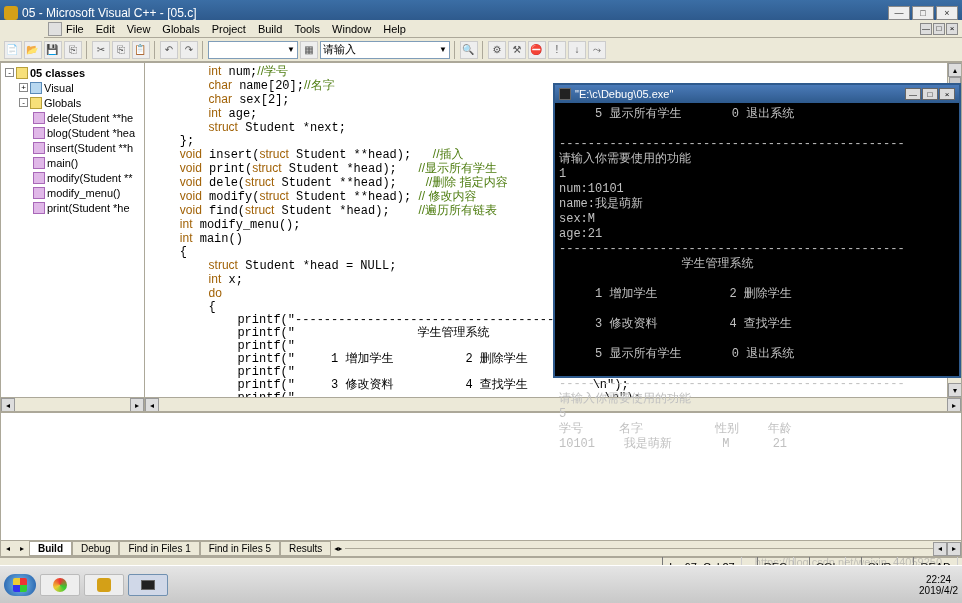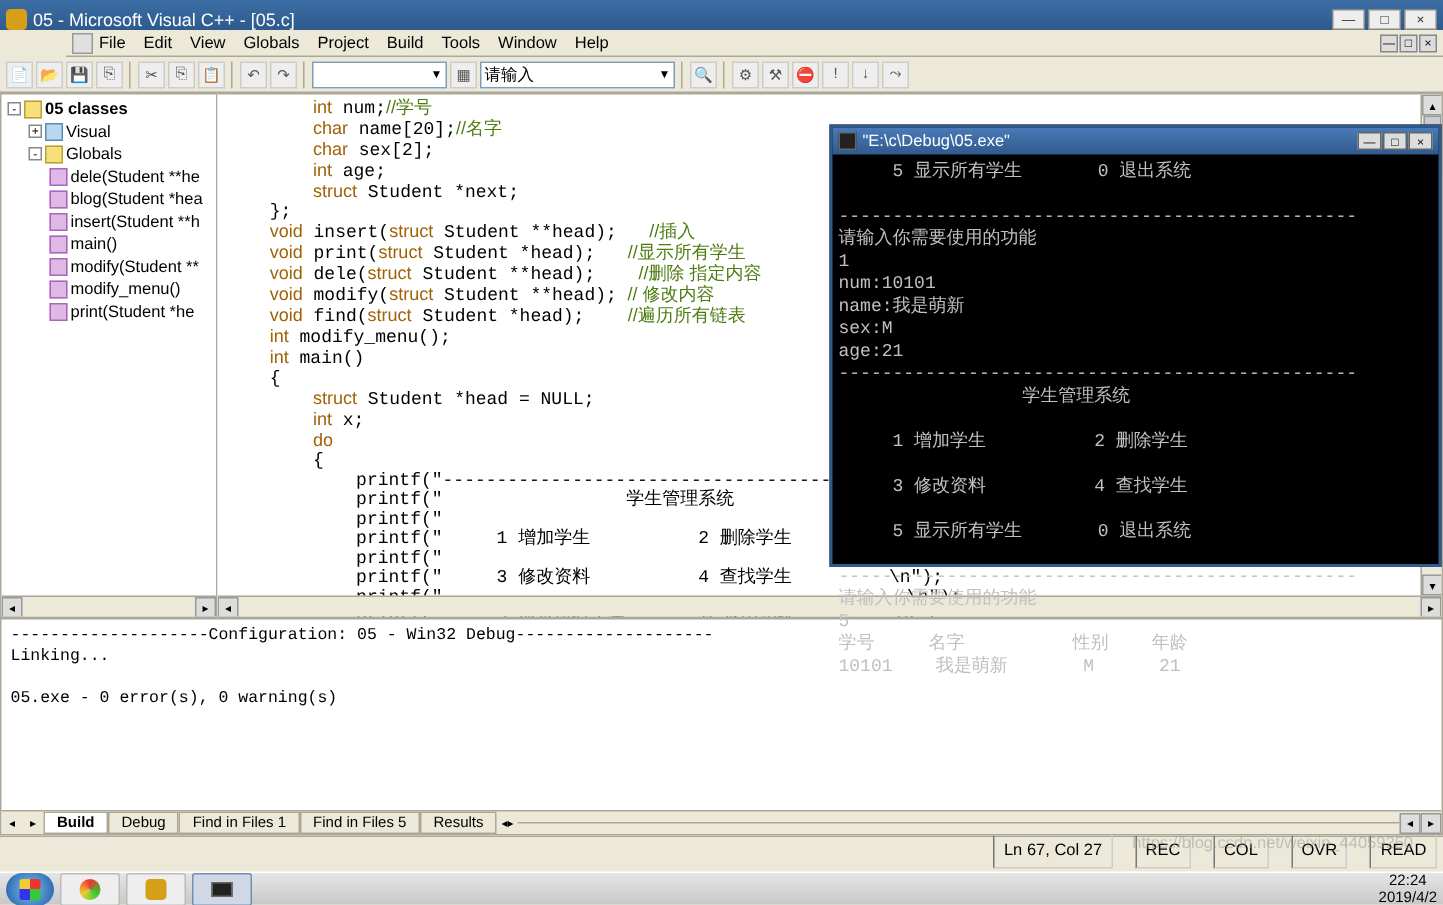--- a/index.html
+++ b/index.html
@@ -49,21 +49,21 @@
 .console-body { color:#c0c0c0; font-family:"SimSun","Courier New",monospace; font-size:12px; line-height:15px; padding:4px; white-space:pre; overflow:hidden; }
 .output { height:145px; background:#fff; border:1px solid #aca899; position:relative; }
 .output pre { font-family:"Courier New",monospace; font-size:11px; padding:4px 6px; line-height:14px; }
 .output-tabs { position:absolute; bottom:0; left:0; right:0; height:16px; background:#ece9d8; display:flex; align-items:center; border-top:1px solid #aca899; }
 .output-tabs .otab { padding:1px 8px; border:1px solid #aca899; font-size:10px; background:#ece9d8; }
 .output-tabs .otab.first { font-weight:bold; background:#fff; }
 .output-tabs .navbtn { width:14px; height:14px; font-size:8px; display:flex; align-items:center; justify-content:center; }
 .statusbar { height:18px; background:#ece9d8; border-top:1px solid #aca899; display:flex; align-items:center; padding:0 4px; font-size:11px; }
 .statusbar .cell { border:1px inset #ccc; padding:11px 6px; height:16px; display:flex; align-items:center; margin-left:15px; }
 .statusbar .grow { flex:1; }
-.taskbar { position:absolute; bottom:0; left:0; right:0; height:22px; background:linear-gradient(to bottom,#e5e5e5,#c8c8c8); border-top:1px solid #fff; display:flex; align-items:center; padding:0 4px; gap:4px; }
+.taskbar { position:absolute; bottom:0; left:0; right:0; height:38px; background:linear-gradient(to bottom,#e5e5e5,#c8c8c8); border-top:1px solid #fff; display:flex; align-items:center; padding:0 4px; gap:4px; }
 .start-orb { width:32px; height:22px; border-radius:11px; background:radial-gradient(circle,#7ec0ee,#1e5aa8); display:flex; align-items:center; justify-content:center; }
 .start-orb div { width:14px; height:14px; background:conic-gradient(#e33 0 90deg,#3c3 90deg 180deg,#33e 180deg 270deg,#ec3 270deg 360deg); border-radius:2px; }
 .task-btn { width:40px; height:22px; background:#eee; border:1px solid #bbb; border-radius:2px; display:flex; align-items:center; justify-content:center; }
 .task-btn.active { background:#d0d8e8; border-color:#7090b0; }
 .watermark { position:absolute; right:20px; bottom:35px; color:rgba(150,150,150,0.5); font-size:11px; }
 .sidebar-scroll { height:14px; background:#ece9d8; border-top:1px solid #aca899; display:flex; }
 </style>
 </head>
 <body>
 
@@ -222,24 +222,20 @@
     </div>
     <div class="scrollbar-h">
       <div class="sb-btn">◂</div>
         <div style="flex:1"></div>
         <div class="sb-btn">▸</div>
     </div>
   </div>
 </div>
 
 <div class="output">
-  <pre id="output-text">--------------------Configuration: 05 - Win32 Debug--------------------
-Linking...
-
-05.exe - 0 error(s), 0 warning(s)</pre>
   <div class="output-tabs">
     <div class="navbtn">◂</div>
     <div class="navbtn">▸</div>
     <div class="otab first">Build</div>
     <div class="otab">Debug</div>
     <div class="otab">Find in Files 1</div>
     <div class="otab">Find in Files 5</div>
     <div class="otab">Results</div>
     <div class="navbtn">◂▸</div>
     <div style="flex:1;background:#ece9d8;border-top:1px solid #aca899"></div>

